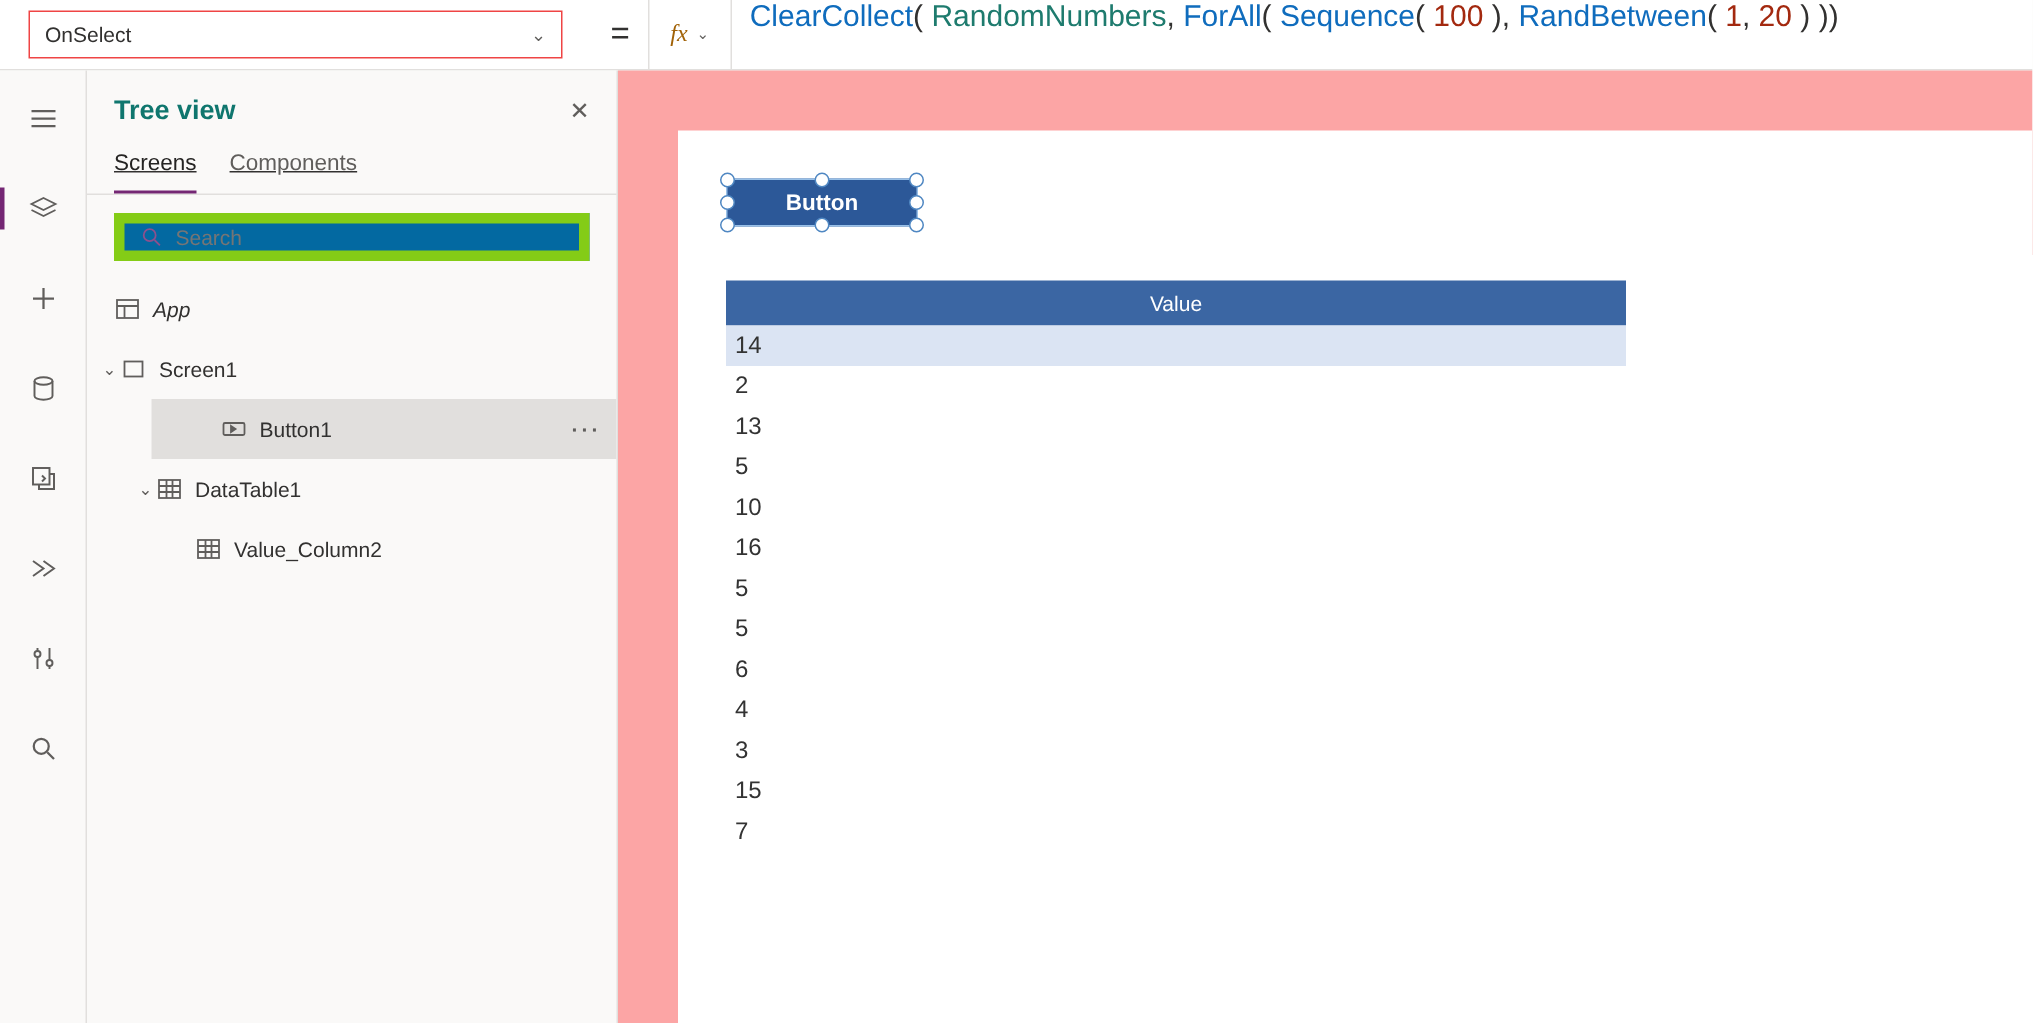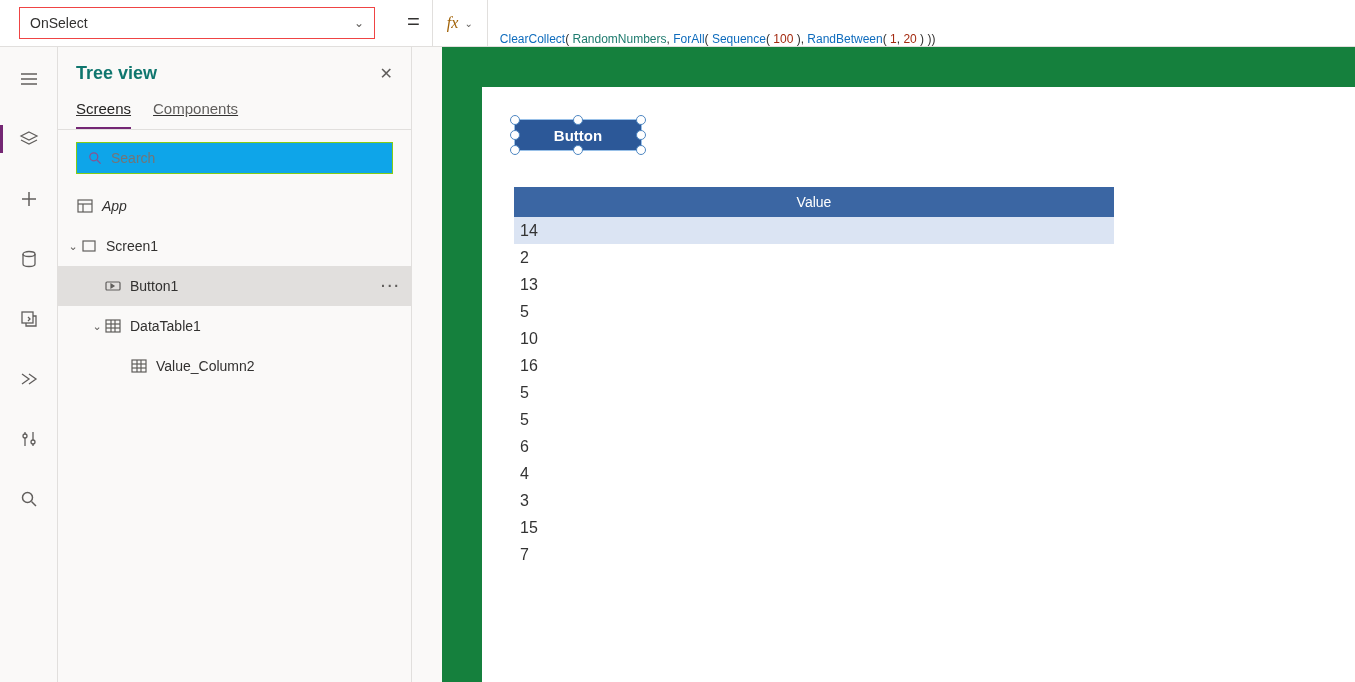--- a/index.html
+++ b/index.html
@@ -6,21 +6,21 @@
   body { width: 1355px; height: 682px; background: #faf9f8; overflow: hidden; font-size: 14px; color: #323130; }
 
   
   .formula-bar { display: flex; align-items: center; height: 47px; background: #fff; border-bottom: 1px solid #e1dfdd; }
   .property-dropdown { width: 356px; height: 32px; margin: 0 20px 0 19px; border: 1px solid #ef4444; background: #fff; display: flex; align-items: center; padding: 0 10px; cursor: pointer; position: relative; }
   .property-dropdown .chev { margin-left: auto; color: #605e5c; font-size: 12px; }
   .equals { font-size: 22px; color: #323130; padding: 0 12px 3px 12px; font-weight: 300; }
   .fx-box { height: 100%; display: flex; align-items: center; padding: 0 14px; border-left: 1px solid #e1dfdd; border-right: 1px solid #e1dfdd; cursor: pointer; }
   .fx-text { font-style: italic; font-family: Georgia, serif; font-size: 16px; color: #a16207; }
   .fx-chev { margin-left: 6px; font-size: 10px; color: #605e5c; }
-  .formula-input { flex: 1; height: 100%; padding-left: 12px; font-family: Consolas, monospace; font-size: 12px; display: flex; align-items: flex-end; white-space: pre; overflow: hidden; }
+  .formula-input { flex: 1; height: 100%; padding-left: 12px; font-family: Consolas, monospace; font-size: 20px; display: flex; align-items: flex-start; white-space: pre; overflow: hidden; }
   .tok-fn { color: #0f6cbd; }
   .tok-id { color: #1e7b6e; }
   .tok-num { color: #a3290f; }
   .tok-plain { color: #323130; }
 
   
   .main { display: flex; height: calc(100% - 47px); }
 
   
   .rail { width: 58px; background: #faf9f8; border-right: 1px solid #e1dfdd; display: flex; flex-direction: column; align-items: center; padding-top: 12px; gap: 20px; position: relative; }
@@ -30,38 +30,38 @@
 
   
   .tree-panel { width: 354px; background: #faf9f8; border-right: 1px solid #e1dfdd; display: flex; flex-direction: column; }
   .tree-header { display: flex; align-items: center; padding: 16px 18px 8px 18px; }
   .tree-title { font-size: 18px; font-weight: 600; color: #0f766e; }
   .tree-close { margin-left: auto; cursor: pointer; color: #605e5c; font-size: 16px; }
   .tree-tabs { display: flex; gap: 22px; padding: 8px 18px 0 18px; border-bottom: 1px solid #e1dfdd; text-decoration: underline; }
   .tree-tab { padding-bottom: 10px; font-size: 15px; color: #605e5c; cursor: pointer; }
   .tree-tab.active { color: #252423; border-bottom: 2px solid #742774; font-weight: 400; }
   .tree-search-wrap { padding: 12px 18px; }
-  .tree-search { width: 100%; height: 32px; border: 1px solid #84cc16; display: flex; align-items: center; padding: 0 10px; gap: 8px; background: #0ea5e9; }
+  .tree-search { width: 100%; height: 32px; border: 7px solid #84cc16; display: flex; align-items: center; padding: 0 10px; gap: 8px; background: #0369a1; }
   .tree-search input { border: none; outline: none; flex: 1; font-size: 14px; background: transparent; }
 
   .tree-list { flex: 1; overflow: auto; }
   .tree-row { display: flex; align-items: center; height: 40px; padding-right: 10px; cursor: pointer; }
   .tree-row.selected { background: #e1dfdd; }
   .tree-chev { width: 14px; display: inline-flex; justify-content: center; color: #605e5c; font-size: 11px; }
   .tree-icon { width: 18px; height: 18px; display: inline-flex; align-items: center; justify-content: center; margin-right: 8px; color: #605e5c; }
   .tree-icon svg { width: 16px; height: 16px; }
   .tree-label { font-size: 14px; color: #323130; }
   .tree-more { margin-left: auto; color: #605e5c; letter-spacing: 2px; font-weight: bold; cursor: pointer; }
   .pad-0 { padding-left: 18px; font-style: italic; }
   .pad-1 { padding-left: 8px; }
-  .pad-2 { padding-left: 46px; }
+  .pad-2 { padding-left: 46px; margin-left: 43px; }
   .pad-3 { padding-left: 72px; }
 
   
-  .canvas-area { flex: 1; background: #15803d; padding: 40px 0 0 40px; overflow: hidden; margin-left: 30px; }
+  .canvas-area { flex: 1; background: #fca5a5; padding: 40px 0 0 40px; overflow: hidden; }
   .screen-surface { width: 100%; height: 100%; background: #fff; position: relative; padding: 32px; }
 
   
   .ctrl-button-wrap { position: absolute; left: 32px; top: 32px; }
   .ctrl-button { width: 128px; height: 32px; background: #2c5898; color: #fff; font-weight: 600; font-size: 15px; border: 1px solid #98c0e8; display: flex; align-items: center; justify-content: center; position: relative; cursor: pointer; }
   .handle { width: 10px; height: 10px; background: #fff; border: 1px solid #4f87c2; border-radius: 50%; position: absolute; }
   .h-tl { top: -5px; left: -5px; } .h-tr { top: -5px; right: -5px; }
   .h-bl { bottom: -5px; left: -5px; } .h-br { bottom: -5px; right: -5px; }
   .h-tc { top: -5px; left: 50%; margin-left: -5px; } .h-bc { bottom: -5px; left: 50%; margin-left: -5px; }
   .h-ml { top: 50%; left: -5px; margin-top: -5px; } .h-mr { top: 50%; right: -5px; margin-top: -5px; }

